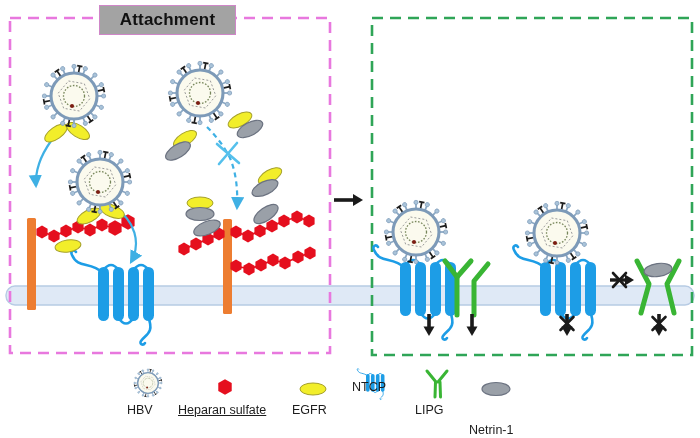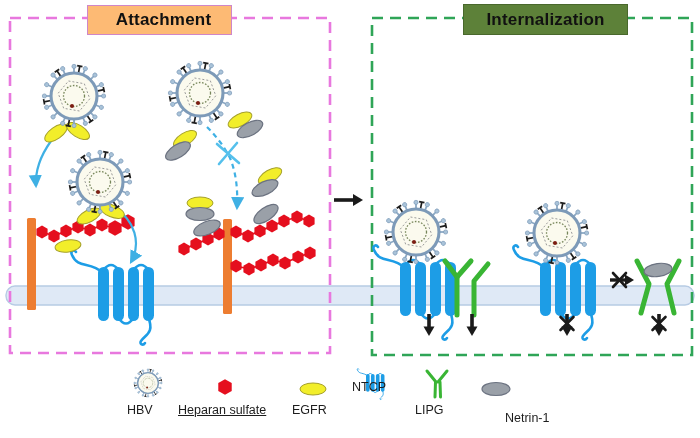--- a/index.html
+++ b/index.html
@@ -1,21 +1,21 @@
 <!DOCTYPE html>
 <html><head>
 <meta charset="utf-8">
 <style>
   html,body{margin:0;padding:0;background:#ffffff;}
   #fig{position:relative;width:700px;height:438px;background:#ffffff;overflow:hidden;
        font-family:"Liberation Sans", sans-serif;}
   #fig svg{position:absolute;left:0;top:0;}
   .panel-title{position:absolute;display:flex;align-items:center;justify-content:center;
        font-weight:bold;font-size:17px;color:#111;letter-spacing:0.2px;}
-  #att-title{left:87px;top:5px;width:135px;height:28px;background:#fdba74;border:1px solid #cf86c8;padding-left:8px;}
+  #att-title{left:99px;top:5px;width:135px;height:28px;background:#a3a3a3;border:1px solid #cf86c8;}
   #int-title{left:463px;top:4px;width:163px;height:29px;background:#5d8139;border:1px solid #49682c;}
   .leg-label{position:absolute;font-size:12.5px;color:#1d1d1d;text-align:left;line-height:13px;}
   .nt{fill:none;stroke:#1d9de6;stroke-width:2.6;stroke-linecap:round;}
   .ntb{fill:#1d9de6;}
   .egfr{fill:none;stroke:#39b534;stroke-width:5;stroke-linecap:round;stroke-linejoin:round;}
   .hexl{fill:none;stroke:#e50f1e;stroke-width:1.6;}
   .blk{fill:#1a1a1a;}
   .xm{stroke:#1a1a1a;stroke-width:2.6;stroke-linecap:round;}
 </style>
 </head>
@@ -221,21 +221,20 @@
       <path d="M427,371 L436,382"></path>
           <path d="M447,371 L438,382"></path>
       <path d="M435.5,382 L435,397"></path>
           <path d="M440,382 L440.5,397"></path>
     </g>
     <use href="#netrin" transform="translate(496,389)"></use>
   </g>
 </svg>
 
   <div id="att-title" class="panel-title">Attachment</div>
-  <div id="int-title" class="panel-title">Internalization</div>
 
   <div class="leg-label" style="left:127px;top:404px;width:40px;">HBV</div>
   <div class="leg-label" style="left:178px;top:404px;width:100px;text-decoration:underline;">Heparan sulfate</div>
   <div class="leg-label" style="left:292px;top:404px;width:42px;">EGFR</div>
   <div class="leg-label" style="left:352px;top:381px;width:44px;">NTCP</div>
   <div class="leg-label" style="left:415px;top:404px;width:44px;">LIPG</div>
-  <div class="leg-label" style="left:469px;top:412px;width:56px;margin-left:36px;">Netrin-1</div>
+  <div class="leg-label" style="left:469px;top:424px;width:56px;">Netrin-1</div>
 </div>
 
 </body></html>

